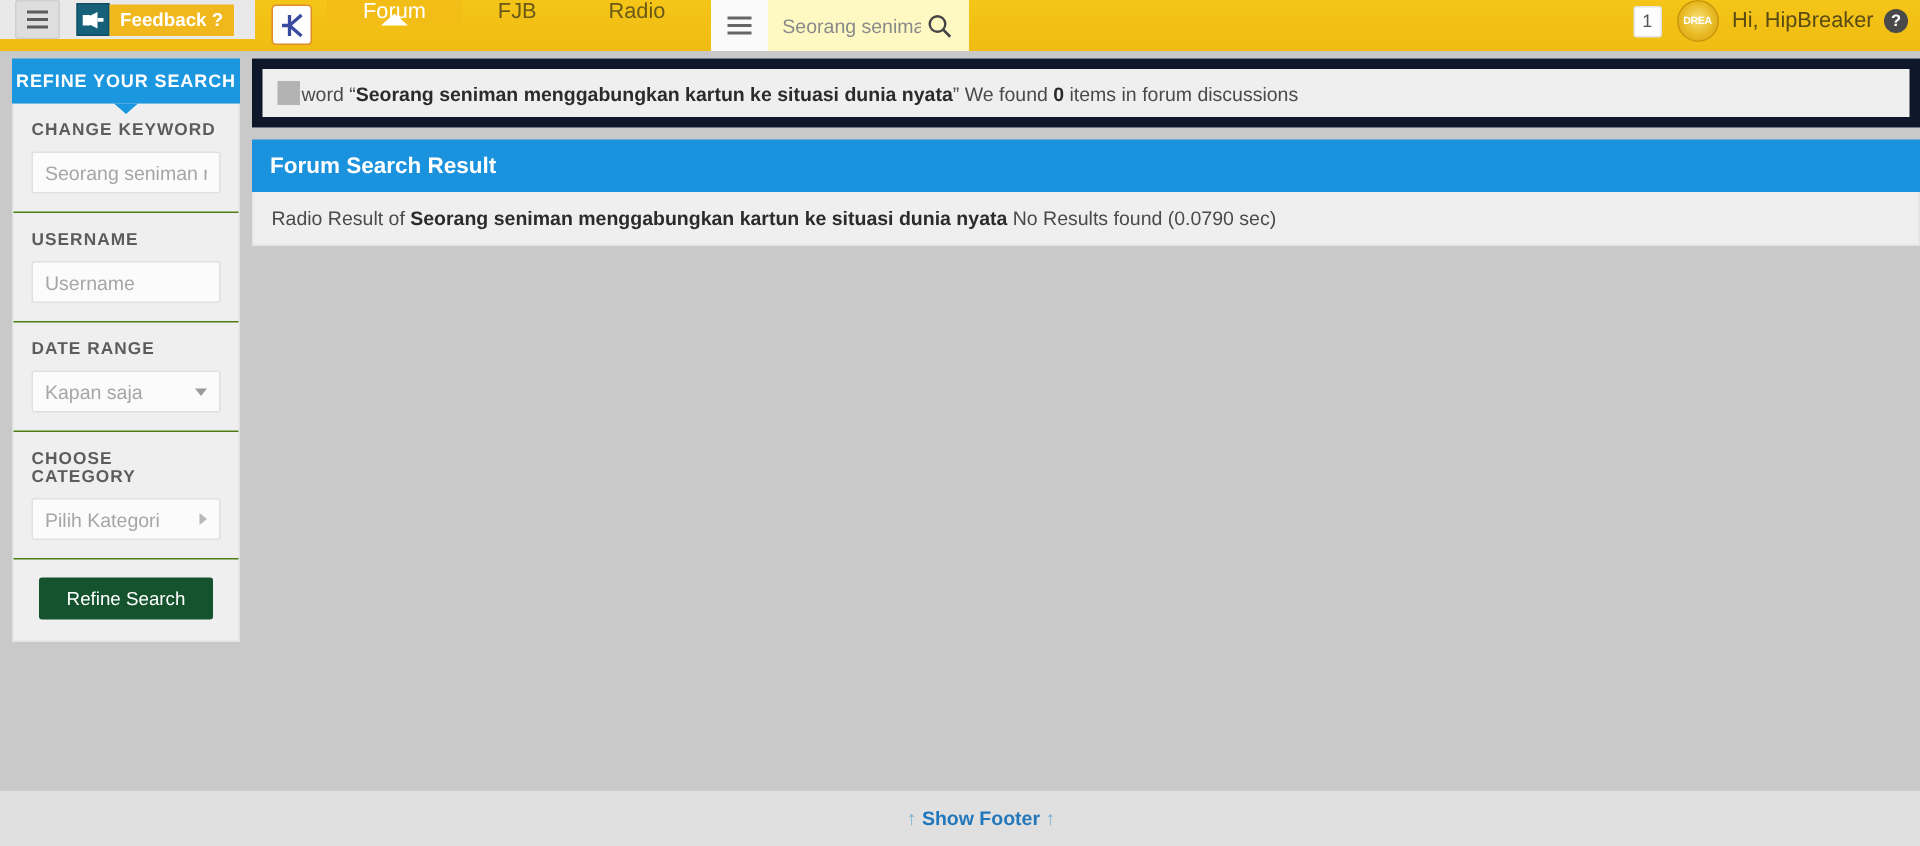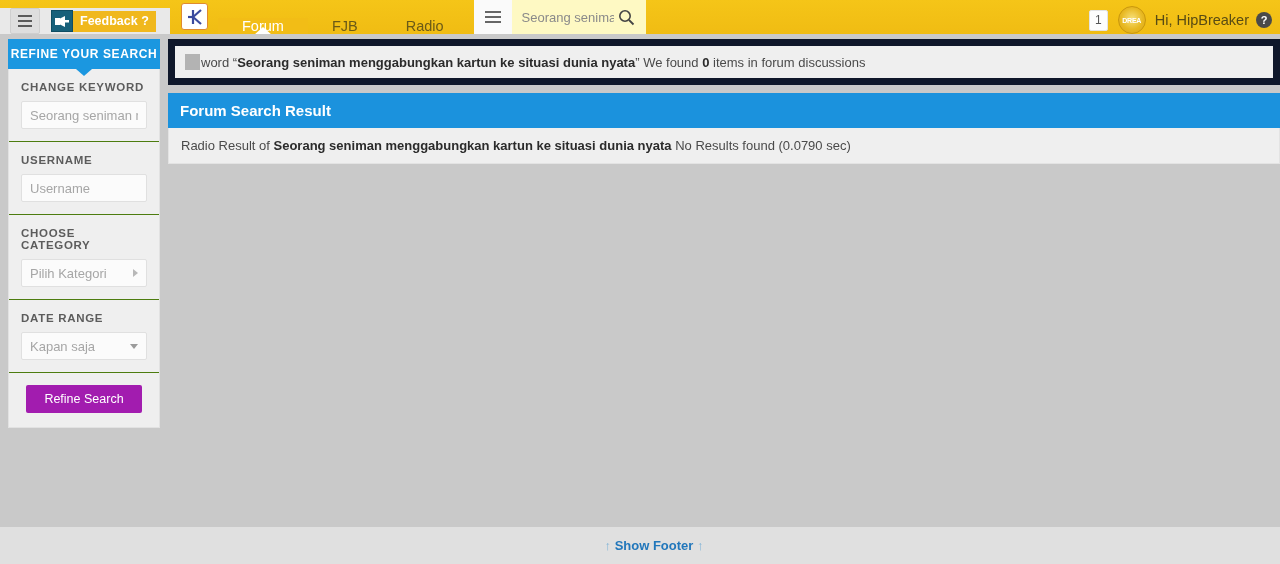--- a/index.html
+++ b/index.html
@@ -17,21 +17,21 @@
     -webkit-font-smoothing: antialiased;
   }
 
   
   .topnav {
     position: relative;
     height: 34px;
     background: #f0c419;
     background: linear-gradient(#f5c518, #f0bc13);
     display: flex;
-    align-items: flex-end;
+    align-items: flex-start;
     font-size: 14px;
     box-sizing: border-box;
   }
   .nav-left-block {
     width: 170px;
     background: #e9e9e9;
     display: flex;
     align-items: center;
     padding-left: 10px;
     box-sizing: border-box;
@@ -348,21 +348,21 @@
     border-left: 4px solid transparent;
     border-right: 4px solid transparent;
     border-top: 5px solid #9b9b9b;
   }
   .refine-btn-row {
     padding: 0 12px 14px 12px;
     display: flex;
     justify-content: center;
   }
   .refine-btn {
-    background: #a21caf;
+    background: #14532d;
     color: #ffffff;
     border: none;
     font-family: "Liberation Sans", sans-serif;
     font-size: 12.5px;
     padding: 7px 18px;
     border-radius: 2px;
     cursor: pointer;
   }
 
   
@@ -523,35 +523,35 @@
         <div class="field-label">CHANGE KEYWORD</div>
         <input class="field-input" type="text" placeholder="Seorang seniman me" style="">
       </div>
 
       <div class="field-group">
         <div class="field-label">USERNAME</div>
         <input class="field-input" type="text" placeholder="Username" style="">
       </div>
 
       <div class="field-group">
+        <div class="field-label">DATE RANGE</div>
+        <div class="field-select">
+          <span>Kapan saja</span>
+          <span class="caret-down"></span>
+        </div>
+      </div>
+
+      <div class="field-group">
         <div class="field-label">CHOOSE CATEGORY</div>
         <div class="field-select">
           <span>Pilih Kategori</span>
           <span class="caret-right"></span>
         </div>
       </div>
 
-      <div class="field-group">
-        <div class="field-label">DATE RANGE</div>
-        <div class="field-select">
-          <span>Kapan saja</span>
-          <span class="caret-down"></span>
-        </div>
-      </div>
-
       <div class="refine-btn-row">
         <button class="refine-btn">Refine Search</button>
       </div>
     </div>
   </div>
 
   <div class="main">
 
     <div class="notice-bar">
       <span class="broken-img"></span>

